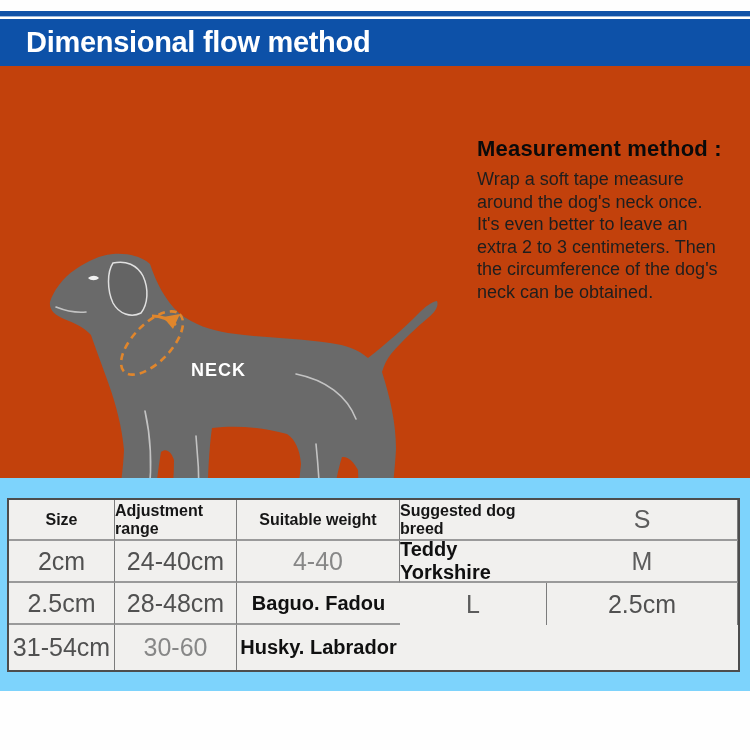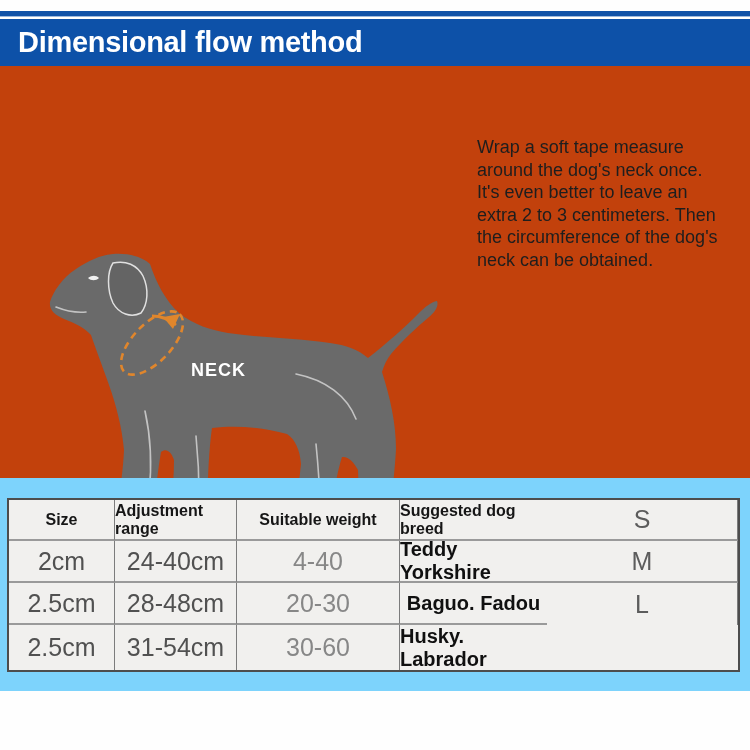--- a/index.html
+++ b/index.html
@@ -8,21 +8,21 @@
     font-family:"Liberation Sans","DejaVu Sans",sans-serif;
     -webkit-font-smoothing:antialiased;
   }
   .page{position:absolute;inset:0;}
   
   .top-rule{position:absolute;left:0;top:11px;width:750px;height:5px;background:#10 52a8;
     background:#1052a8;border-bottom:1px solid #9db9dd;}
   
   .banner{position:absolute;left:0;top:19px;width:750px;height:47px;background:#0d51a8;
     display:flex;align-items:center;}
-  .banner h1{margin:4px;padding-left:14px;color:#ffffff;font-size:29px;font-weight:bold;
+  .banner h1{margin:12px;padding-left:14px;color:#ffffff;font-size:29px;font-weight:bold;
     letter-spacing:-0.3px;}
   
   .illustration{position:absolute;left:0;top:66px;width:750px;height:412px;background:#c2410c;}
   .dog-svg{position:absolute;left:0;top:0;width:750px;height:750px;pointer-events:none;}
   .neck-label{position:absolute;left:191px;top:294px;color:#ffffff;font-weight:bold;
     font-size:18px;letter-spacing:1px;}
   
   .measurement{position:absolute;left:477px;top:136px;width:262px;}
   .measurement h2{margin:0 0 6px 0;font-size:22px;font-weight:bold;color:#0a0a0a;letter-spacing:0.2px;}
   .measurement p{margin:0;font-size:18px;line-height:22.5px;color:#1e1e1e;white-space:pre-line;}
@@ -129,20 +129,21 @@
       <g fill="none" stroke="#e0862c">
         <ellipse cx="152" cy="277" rx="40" ry="19" transform="rotate(-46 152 277)" stroke-width="2.6" stroke-dasharray="7 5"></ellipse>
         <path d="M 152 250 C 161 250 170 254 176 259" stroke-width="2.8"></path>
       </g>
       <polygon points="180,248 163,251 173,263" fill="#e0862c"></polygon>
     </svg>
     <div class="neck-label">NECK</div>
   </section>
 
   <aside class="measurement">
+    <h2>Measurement method :</h2>
     <p>Wrap a soft tape measure
 around the dog's neck once.
 It's even better to leave an
 extra 2 to 3 centimeters. Then
 the circumference of the dog's
 neck can be obtained.</p>
   </aside>
 
   <section class="size-band">
     <div class="size-table">
@@ -154,21 +155,20 @@
 
       <div class="cell v-size">S</div>
       <div class="cell v-width">2cm</div>
       <div class="cell v-range">24-40cm</div>
       <div class="cell v-weight">4-40</div>
       <div class="cell v-breed last-col">Teddy Yorkshire</div>
 
       <div class="cell v-size">M</div>
       <div class="cell v-width">2.5cm</div>
       <div class="cell v-range">28-48cm</div>
-      <div class="cell v-weight">20-30</div>
       <div class="cell v-breed last-col">Baguo. Fadou</div>
 
       <div class="cell v-size last-row">L</div>
       <div class="cell v-width last-row">2.5cm</div>
       <div class="cell v-range last-row">31-54cm</div>
       <div class="cell v-weight last-row">30-60</div>
       <div class="cell v-breed last-col last-row">Husky. Labrador</div>
     </div>
   </section>
 

